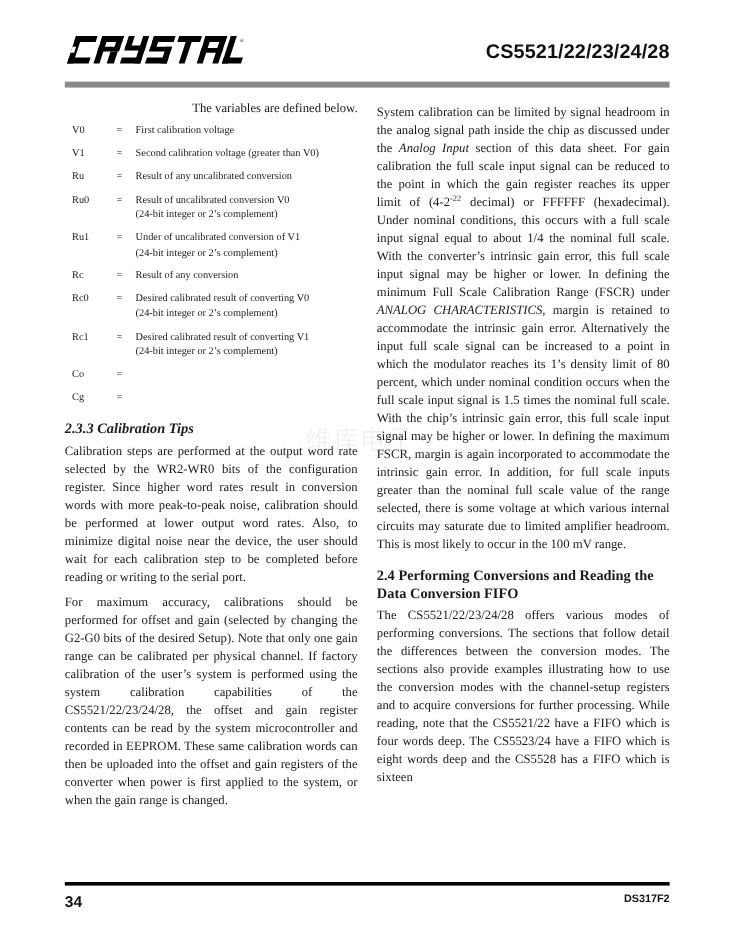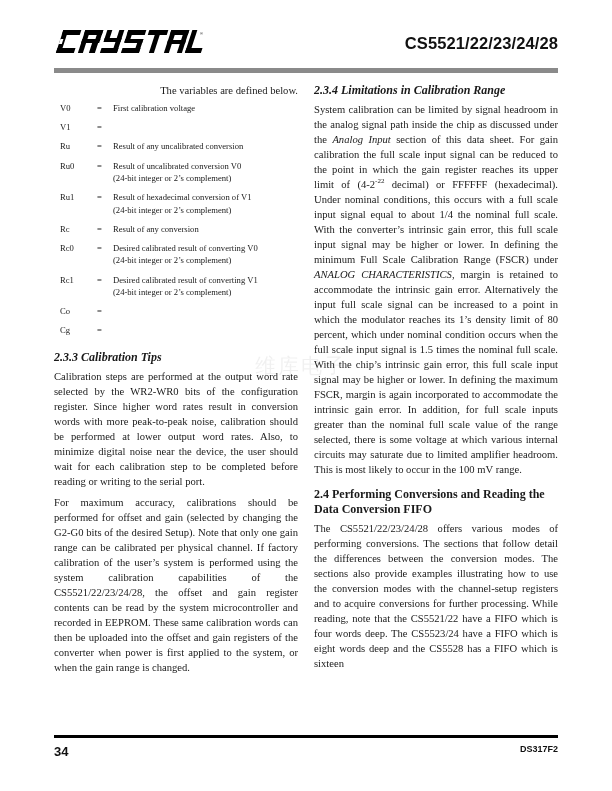--- a/index.html
+++ b/index.html
@@ -86,41 +86,44 @@
       <div class="var-row">
         <span class="var-name">V0</span>
         <span class="var-eq">=</span>
         <span class="var-def">
           <span class="sub">First calibration voltage</span>
         </span>
       </div>
       <div class="var-row">
         <span class="var-name">V1</span>
         <span class="var-eq">=</span>
+        <span class="var-def">
+          <span class="sub">Second calibration voltage (greater than V0)</span>
+        </span>
       </div>
       <div class="var-row">
         <span class="var-name">Ru</span>
         <span class="var-eq">=</span>
         <span class="var-def">
           <span class="sub">Result of any uncalibrated conversion</span>
         </span>
       </div>
       <div class="var-row">
         <span class="var-name">Ru0</span>
         <span class="var-eq">=</span>
         <span class="var-def">
           <span class="sub">Result of uncalibrated conversion V0</span>
           <span class="sub" style="white-space: pre;">(24-bit integer or 2’s complement)</span>
         </span>
       </div>
       <div class="var-row">
         <span class="var-name">Ru1</span>
         <span class="var-eq">=</span>
         <span class="var-def">
-          <span class="sub">Result of hexadecimal conversion of V1</span>
+          <span class="sub">Under of uncalibrated conversion of V1</span>
           <span class="sub" style="white-space: pre;">(24-bit integer or 2’s complement)</span>
         </span>
       </div>
       <div class="var-row">
         <span class="var-name">Rc</span>
         <span class="var-eq">=</span>
         <span class="var-def">
           <span class="sub">Result of any conversion</span>
         </span>
       </div>
@@ -151,21 +154,20 @@
     </div>
   <div class="gap-sm"></div>
   <h3 class="sec">2.3.3  Calibration Tips</h3>
   <div style="height:4px"></div>
   <p class="body">Calibration steps are performed at the output word rate selected by the WR2-WR0 bits of the configuration register. Since higher word rates result in conversion words with more peak-to-peak noise, calibration should be performed at lower output word rates.   Also, to minimize digital noise near the device, the user should wait for each calibration step to be completed before reading or writing to the serial port.</p>
   <div class="gap-sm"></div>
   <p class="body">For maximum accuracy, calibrations should be performed for offset and gain (selected by changing the G2-G0 bits of the desired Setup). Note that only one gain range can be calibrated per physical channel. If factory calibration of the user’s system is performed using the system calibration capabilities of the CS5521/22/23/24/28, the offset and gain register contents can be read by the system microcontroller and recorded in EEPROM. These same calibration words can then be uploaded into the offset and gain registers of the converter when power is first applied to the system, or when the gain range is changed.</p>
 </div>
 
 <div class="col col-right">
-  <h3 class="sec">2.3.4  Limitations in Calibration Range</h3>
   <div style="height:4px"></div>
   <p class="body"><span>System calibration can be limited by signal headroom in the analog signal path inside the chip as discussed under the </span><em>Analog Input</em><span> section of this data sheet. For gain calibration the full scale input signal can be reduced to the point in which the gain register reaches its upper limit of (4-2</span><sup>-22</sup><span> decimal) or FFFFFF (hexadecimal). Under nominal conditions, this occurs with a full scale input signal equal to about 1/4 the nominal full scale. With the converter’s intrinsic gain error, this full scale input signal may be higher or lower. In defining the minimum Full Scale Calibration Range (FSCR) under </span><em>ANALOG CHARACTERISTICS</em><span>, margin is retained to accommodate the intrinsic gain error. Alternatively the input full scale signal can be increased to a point in which the modulator reaches its 1’s density limit of 80 percent, which under nominal condition occurs when the full scale input signal is 1.5 times the nominal full scale. With the chip’s intrinsic gain error, this full scale input signal may be higher or lower. In defining the maximum FSCR, margin is again incorporated to accommodate the intrinsic gain error. In addition, for full scale inputs greater than the nominal full scale value of the range selected, there is some voltage at which various internal circuits may saturate due to limited amplifier headroom. This is most likely to occur in the 100 mV range.</span></p>
   <div class="gap-md"></div>
   <h2 class="sec">2.4  Performing Conversions and Reading the Data Conversion FIFO</h2>
   <div style="height:4px"></div>
   <p class="body">The CS5521/22/23/24/28 offers various modes of performing conversions. The sections that follow detail the differences between the conversion modes. The sections also provide examples illustrating how to use the conversion modes with the channel-setup registers and to acquire conversions for further processing. While reading, note that the CS5521/22 have a FIFO which is four words deep. The CS5523/24 have a FIFO which is eight words deep and the CS5528 has a FIFO which is sixteen</p>
 </div>
 
 <div class="footer-rule"></div>
 <div class="page-num">34</div>

